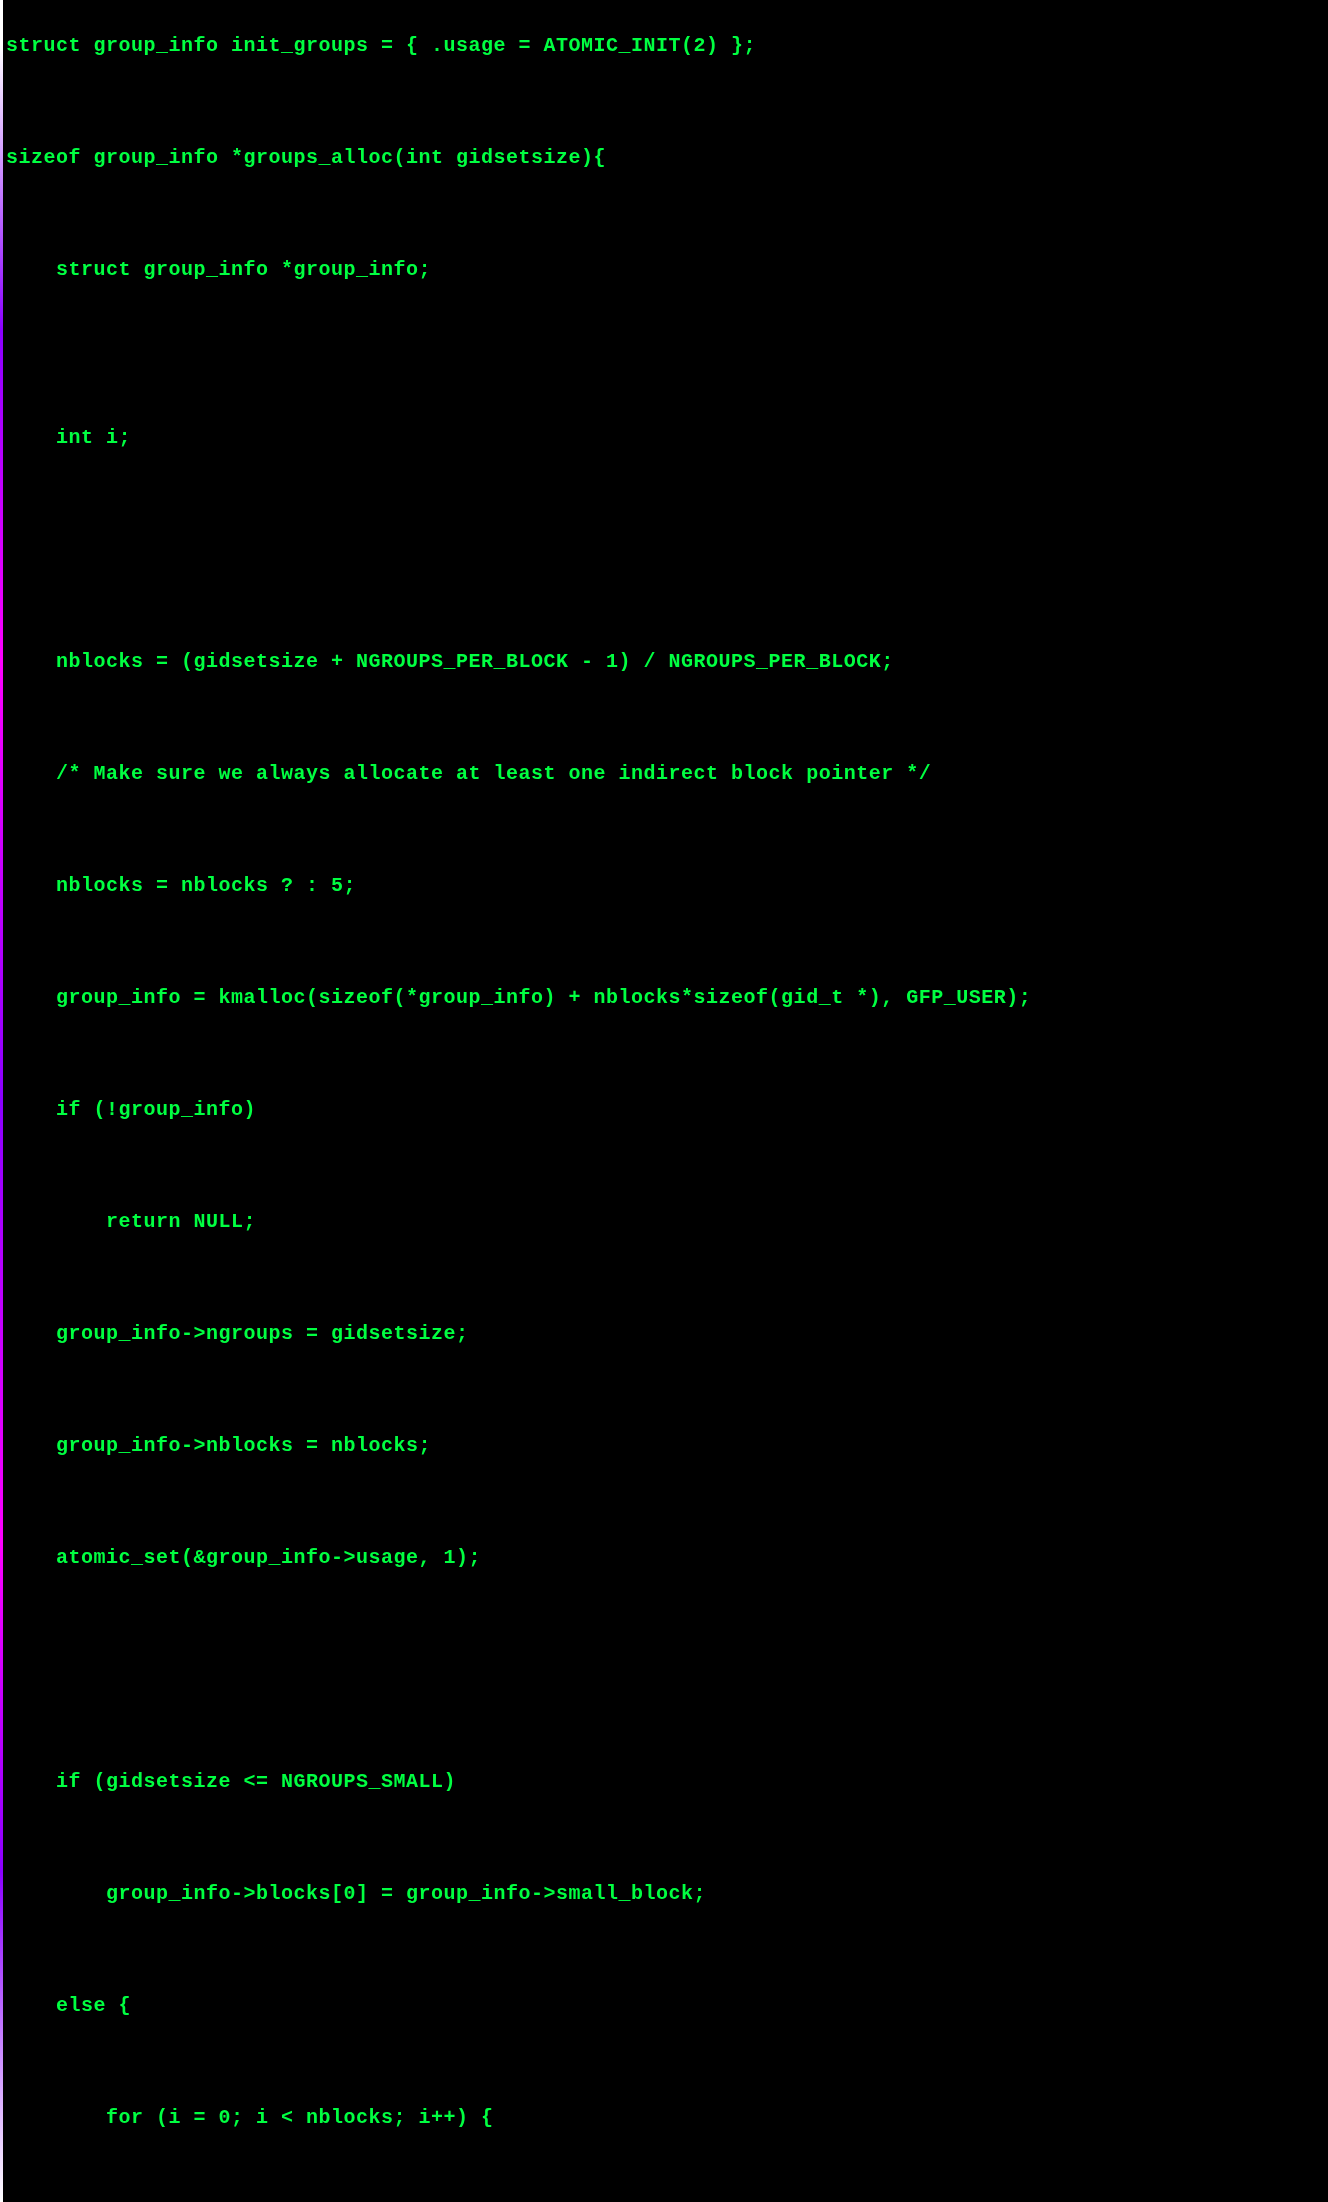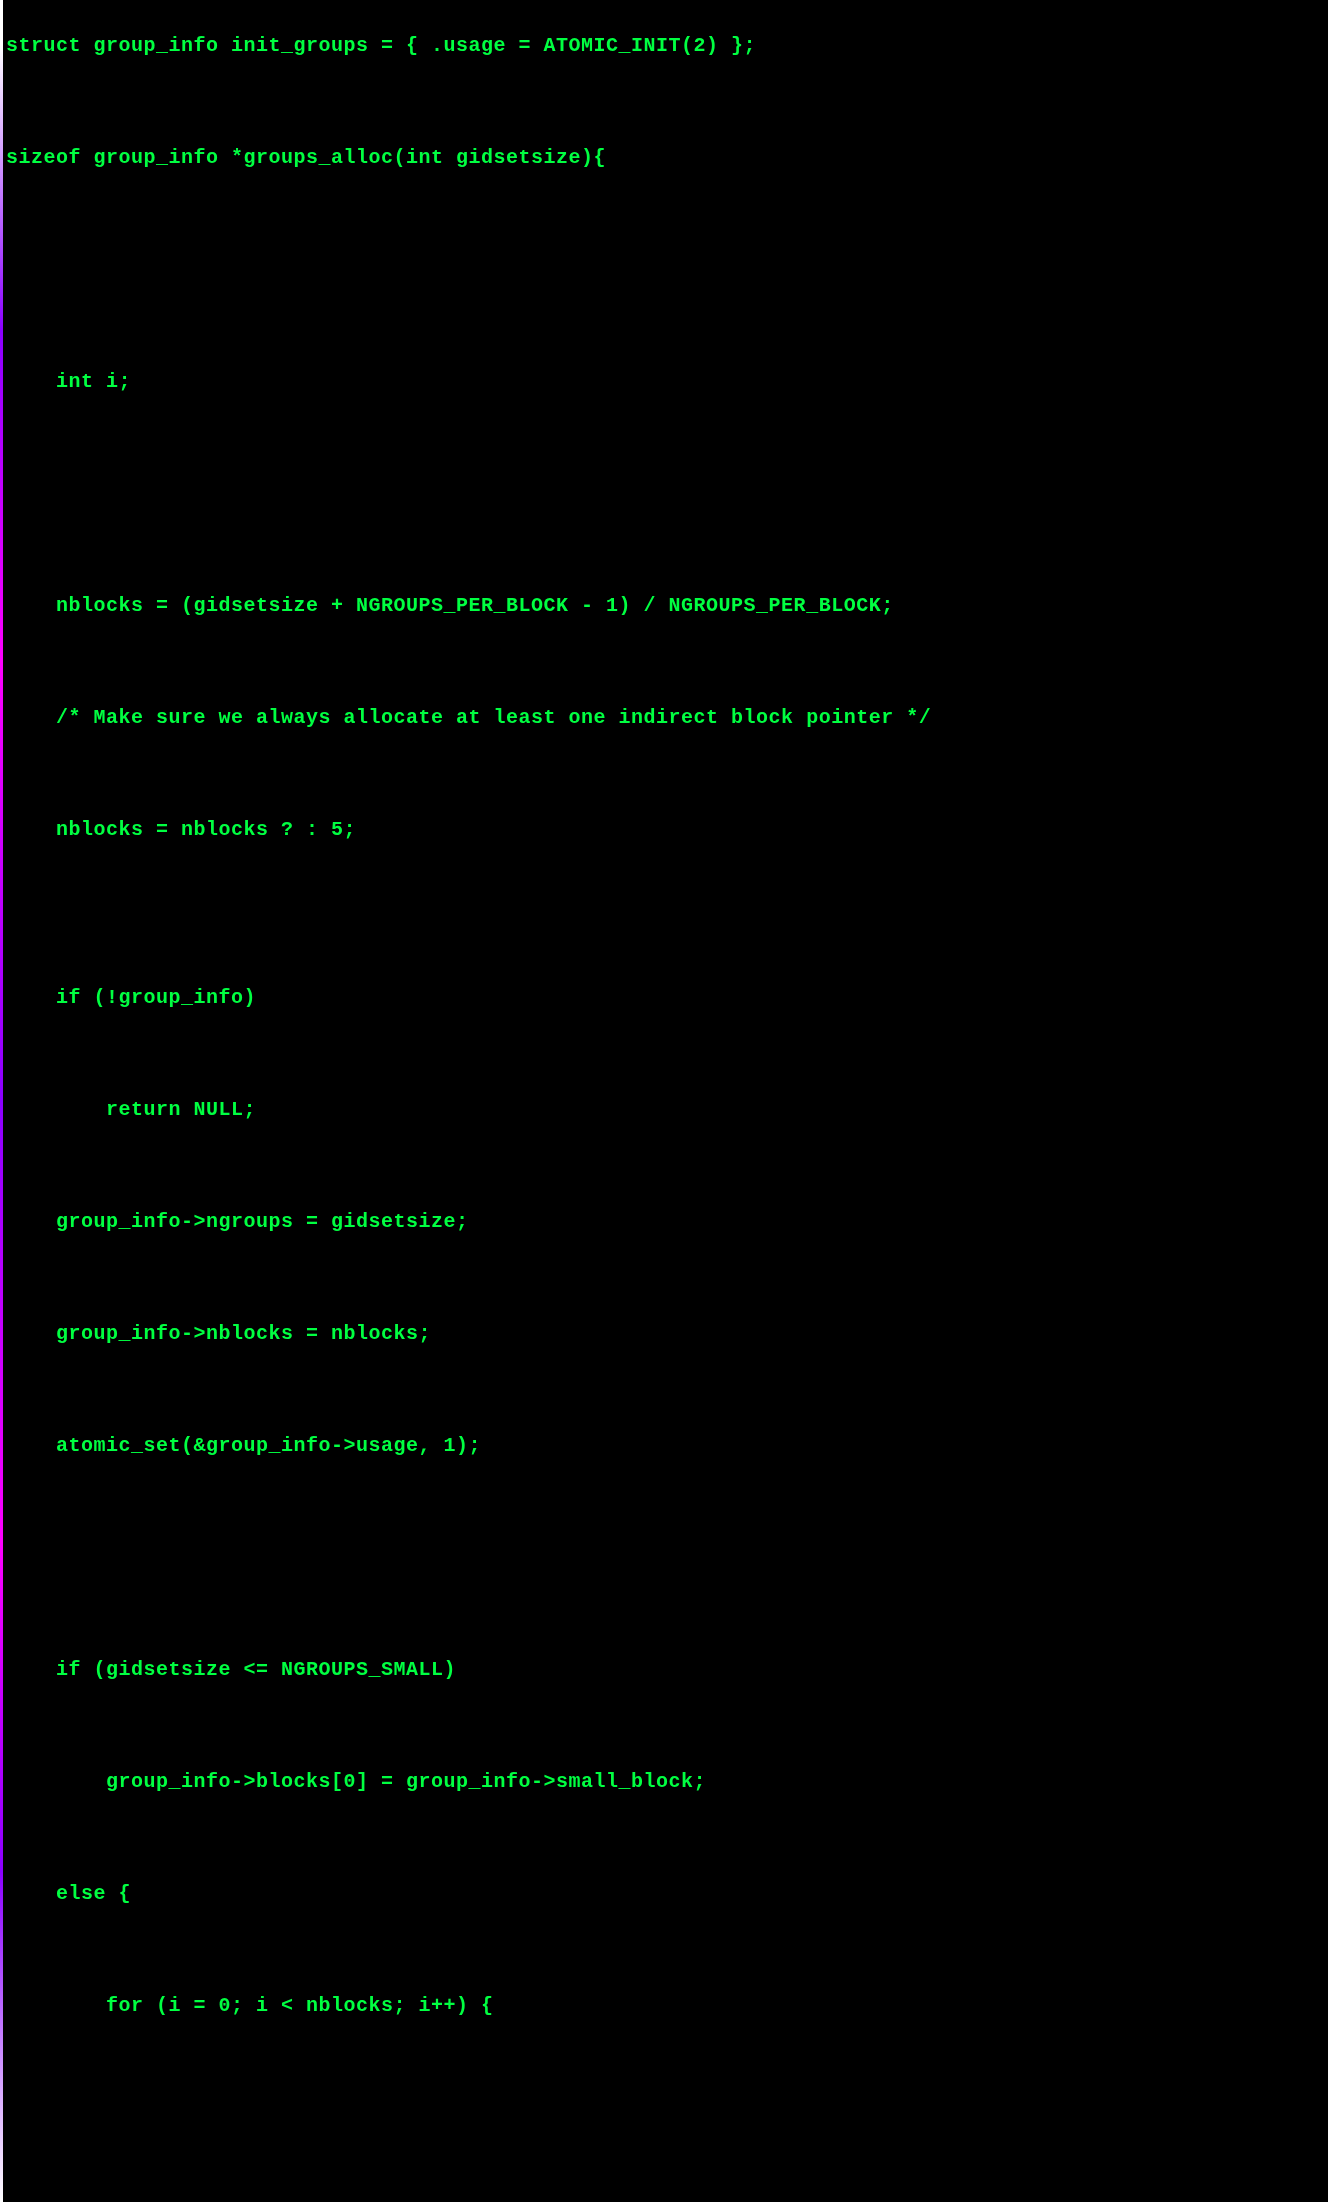--- a/index.html
+++ b/index.html
@@ -39,32 +39,34 @@
 </head>
 <body>
 
 <div class="left-border"></div>
 
 <div class="code-container">
 <span class="code-line">struct group_info init_groups = { .usage = ATOMIC_INIT(2) };</span>
 <span class="code-line"></span>
 <span class="code-line">sizeof group_info *groups_alloc(int gidsetsize){</span>
 <span class="code-line"></span>
+<span class="code-line">    struct group_info *group_info;</span>
 <span class="code-line"></span>
 <span class="code-line"></span>
 <span class="code-line">    int i;</span>
 <span class="code-line"></span>
 <span class="code-line"></span>
 <span class="code-line"></span>
 <span class="code-line">    nblocks = (gidsetsize + NGROUPS_PER_BLOCK - 1) / NGROUPS_PER_BLOCK;</span>
 <span class="code-line"></span>
 <span class="code-line">    /* Make sure we always allocate at least one indirect block pointer */</span>
 <span class="code-line"></span>
 <span class="code-line">    nblocks = nblocks ? : 5;</span>
 <span class="code-line"></span>
+<span class="code-line">    group_info = kmalloc(sizeof(*group_info) + nblocks*sizeof(gid_t *), GFP_USER);</span>
 <span class="code-line"></span>
 <span class="code-line">    if (!group_info)</span>
 <span class="code-line"></span>
 <span class="code-line">        return NULL;</span>
 <span class="code-line"></span>
 <span class="code-line">    group_info-&gt;ngroups = gidsetsize;</span>
 <span class="code-line"></span>
 <span class="code-line">    group_info-&gt;nblocks = nblocks;</span>
 <span class="code-line"></span>
 <span class="code-line">    atomic_set(&amp;group_info-&gt;usage, 1);</span>

